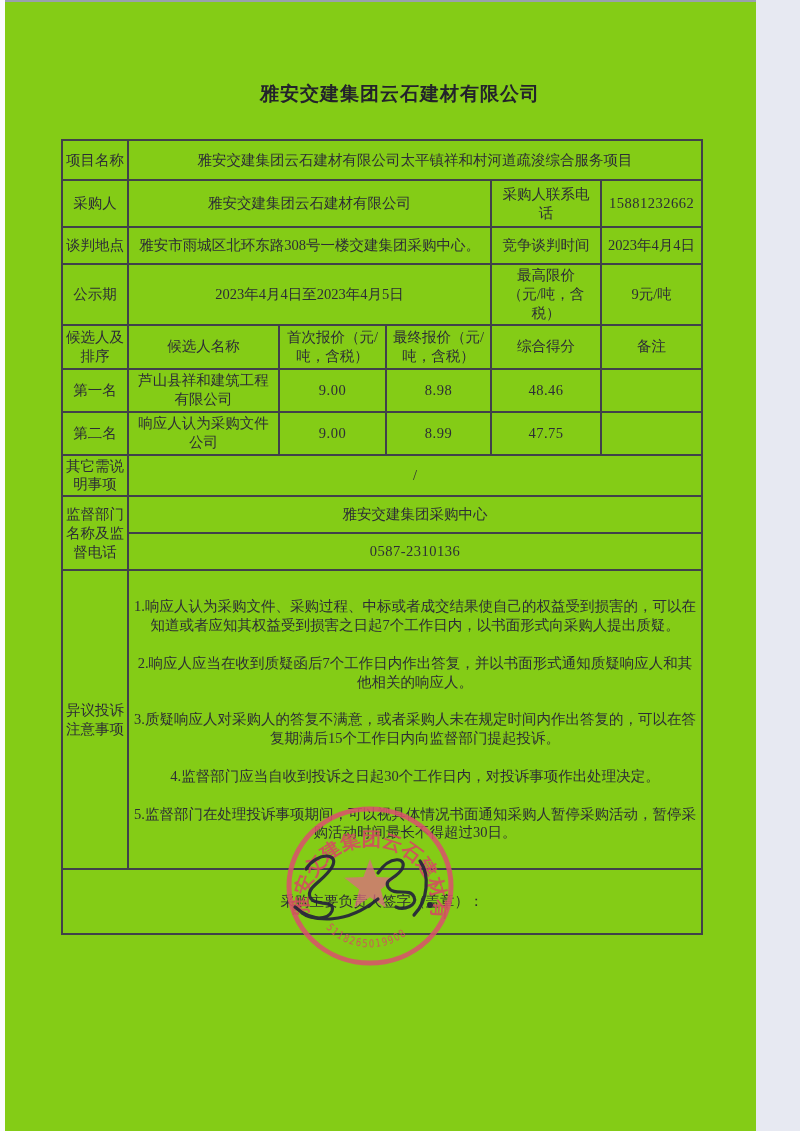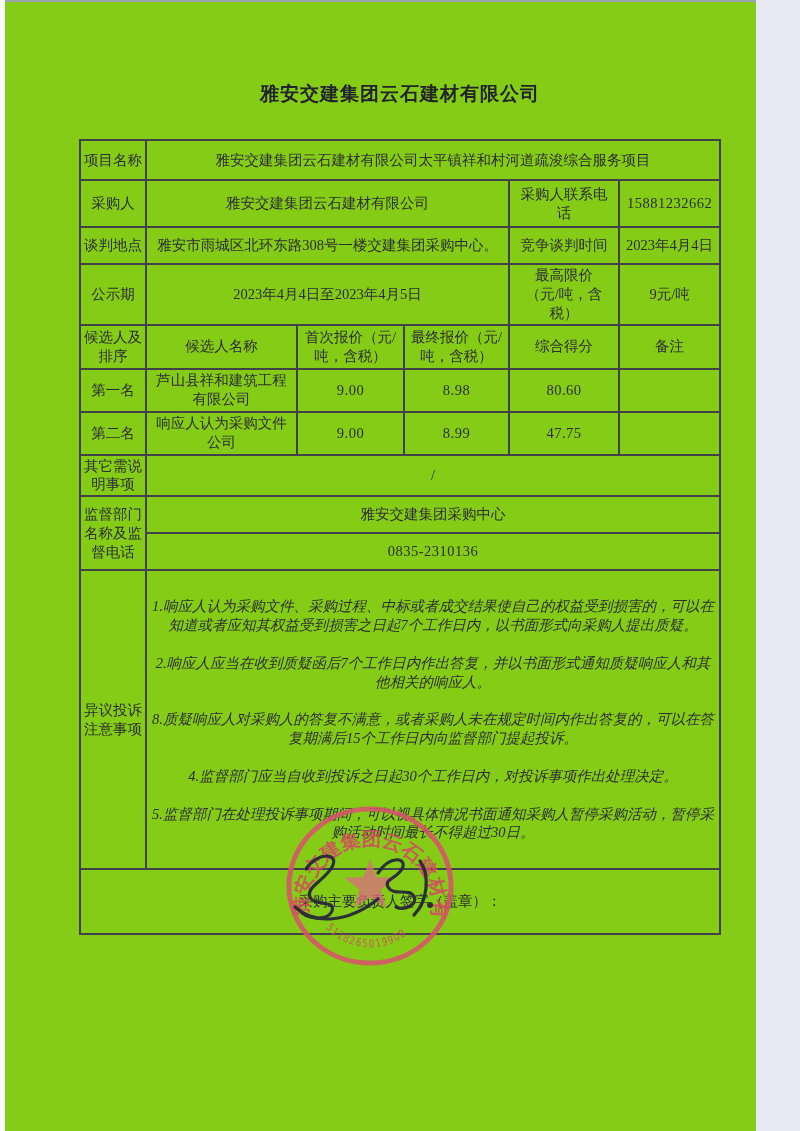--- a/index.html
+++ b/index.html
@@ -17,39 +17,39 @@
 
   .title-block{
     position:absolute;top:80px;left:0;width:800px;
     text-align:center;
     font-family:"DejaVu Sans","Liberation Sans",sans-serif;
     font-weight:bold;font-size:19px;line-height:27px;color:#23232b;
     letter-spacing:1px;
   }
 
   table.doc{
-    position:absolute;left:79px;top:139px;
+    position:absolute;left:61px;top:139px;
     width:640px;border-collapse:collapse;table-layout:fixed;
   }
   table.doc td{
     border:2px solid #41414a;
     padding:1px 3px;
     text-align:center;vertical-align:middle;
     font-size:14.5px;line-height:1.3;color:#2d2d36;
     white-space:pre-line;
     overflow:hidden;
   }
   td.lbl{text-align:left;padding-left:4px;}
   td.num{font-size:15px;letter-spacing:.5px;}
   td.objection{
     text-align:left;vertical-align:middle;
     padding:6px 8px 6px 5px;font-size:15px;line-height:22.5px;
     white-space:normal;
   }
-  .obj-item{margin:0;font-style:italic;}
+  .obj-item{margin:0;}
   td.sig-row{text-align:left;padding-left:4px;font-size:15px;}
 
   .stamp{position:absolute;left:282px;top:803px;width:176px;height:166px;opacity:.87;}
   .signature{position:absolute;left:290px;top:843px;width:172px;height:88px;}
 </style>
 </head>
 <body>
 
 <div class="page">
   <div class="scan-edge-top"></div>
@@ -104,21 +104,21 @@
 吨，含税）</td>
         <td>综合得分</td>
         <td>备注</td>
       </tr>
       <tr style="height:43px">
         <td class="lbl">第一名</td>
         <td>芦山县祥和建筑工程
 有限公司</td>
         <td class="num">9.00</td>
         <td class="num">8.98</td>
-        <td class="num">80.60</td>
+        <td class="num">48.46</td>
         <td></td>
       </tr>
       <tr style="height:43px">
         <td class="lbl">第二名</td>
         <td>响应人认为采购文件
 公司</td>
         <td class="num">9.00</td>
         <td class="num">8.99</td>
         <td class="num">47.75</td>
         <td></td>
@@ -128,29 +128,29 @@
 明事项</td>
         <td colspan="5">/</td>
       </tr>
       <tr style="height:37px">
         <td class="lbl" rowspan="2">监督部门
 名称及监
 督电话</td>
         <td colspan="5">雅安交建集团采购中心</td>
       </tr>
       <tr style="height:37px">
-        <td colspan="5" class="num">0835-2310136</td>
+        <td colspan="5" class="num">0587-2310136</td>
       </tr>
       <tr style="height:299px">
         <td class="lbl">异议投诉
 注意事项</td>
         <td colspan="5" class="objection">
           <div class="obj-item">1.响应人认为采购文件、采购过程、中标或者成交结果使自己的权益受到损害的，可以在知道或者应知其权益受到损害之日起7个工作日内，以书面形式向采购人提出质疑。</div>
           <div class="obj-item">2.响应人应当在收到质疑函后7个工作日内作出答复，并以书面形式通知质疑响应人和其他相关的响应人。</div>
-          <div class="obj-item">8.质疑响应人对采购人的答复不满意，或者采购人未在规定时间内作出答复的，可以在答复期满后15个工作日内向监督部门提起投诉。</div>
+          <div class="obj-item">3.质疑响应人对采购人的答复不满意，或者采购人未在规定时间内作出答复的，可以在答复期满后15个工作日内向监督部门提起投诉。</div>
           <div class="obj-item">4.监督部门应当自收到投诉之日起30个工作日内，对投诉事项作出处理决定。</div>
           <div class="obj-item">5.监督部门在处理投诉事项期间，可以视具体情况书面通知采购人暂停采购活动，暂停采购活动时间最长不得超过30日。</div>
         </td>
       </tr>
       <tr style="height:65px">
         <td colspan="6" class="sig-row">采购主要负责人签字（盖章）：</td>
       </tr>
     </tbody>
   </table>
 

